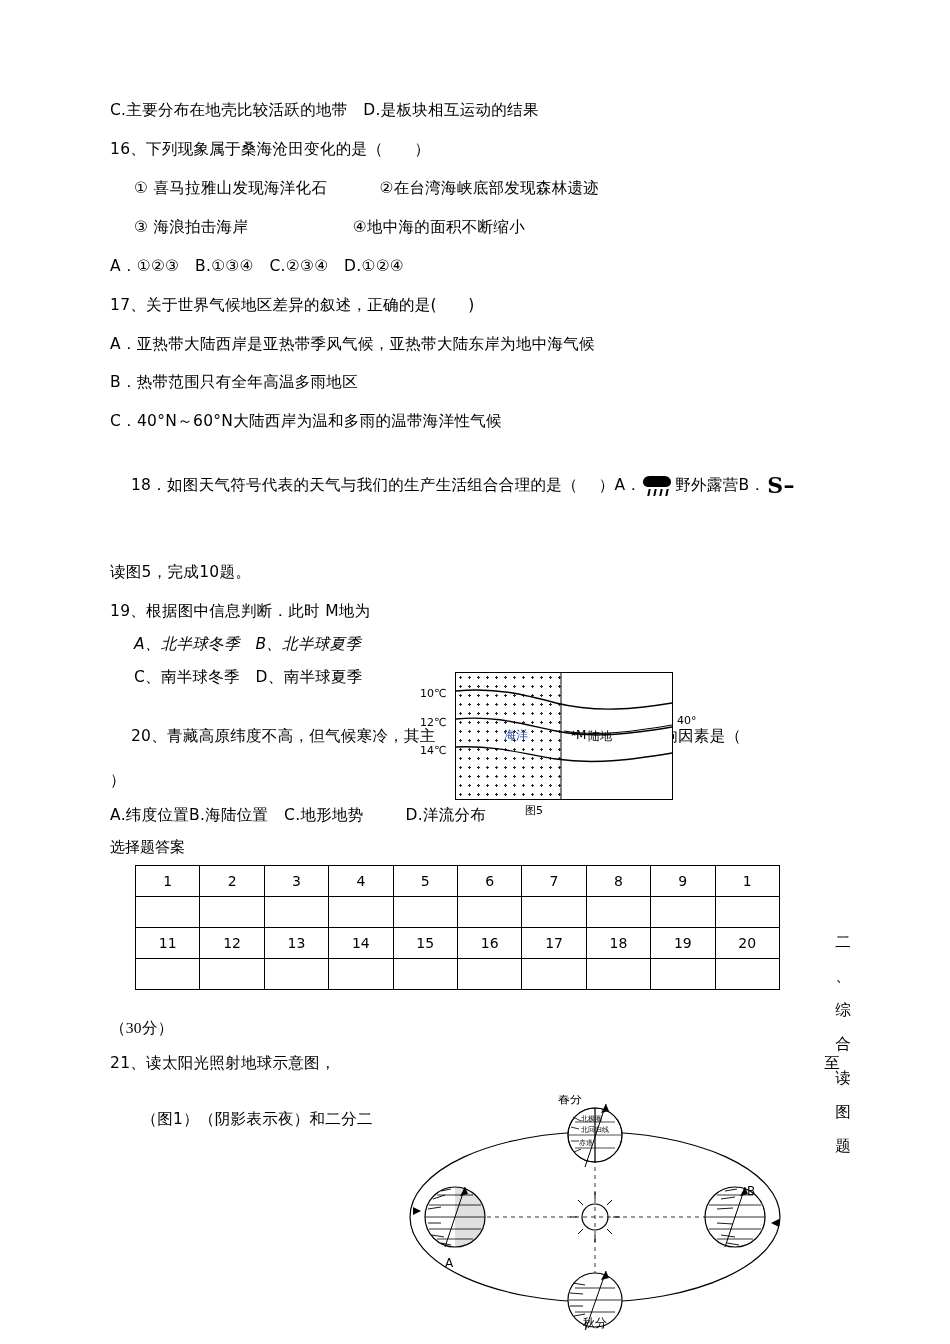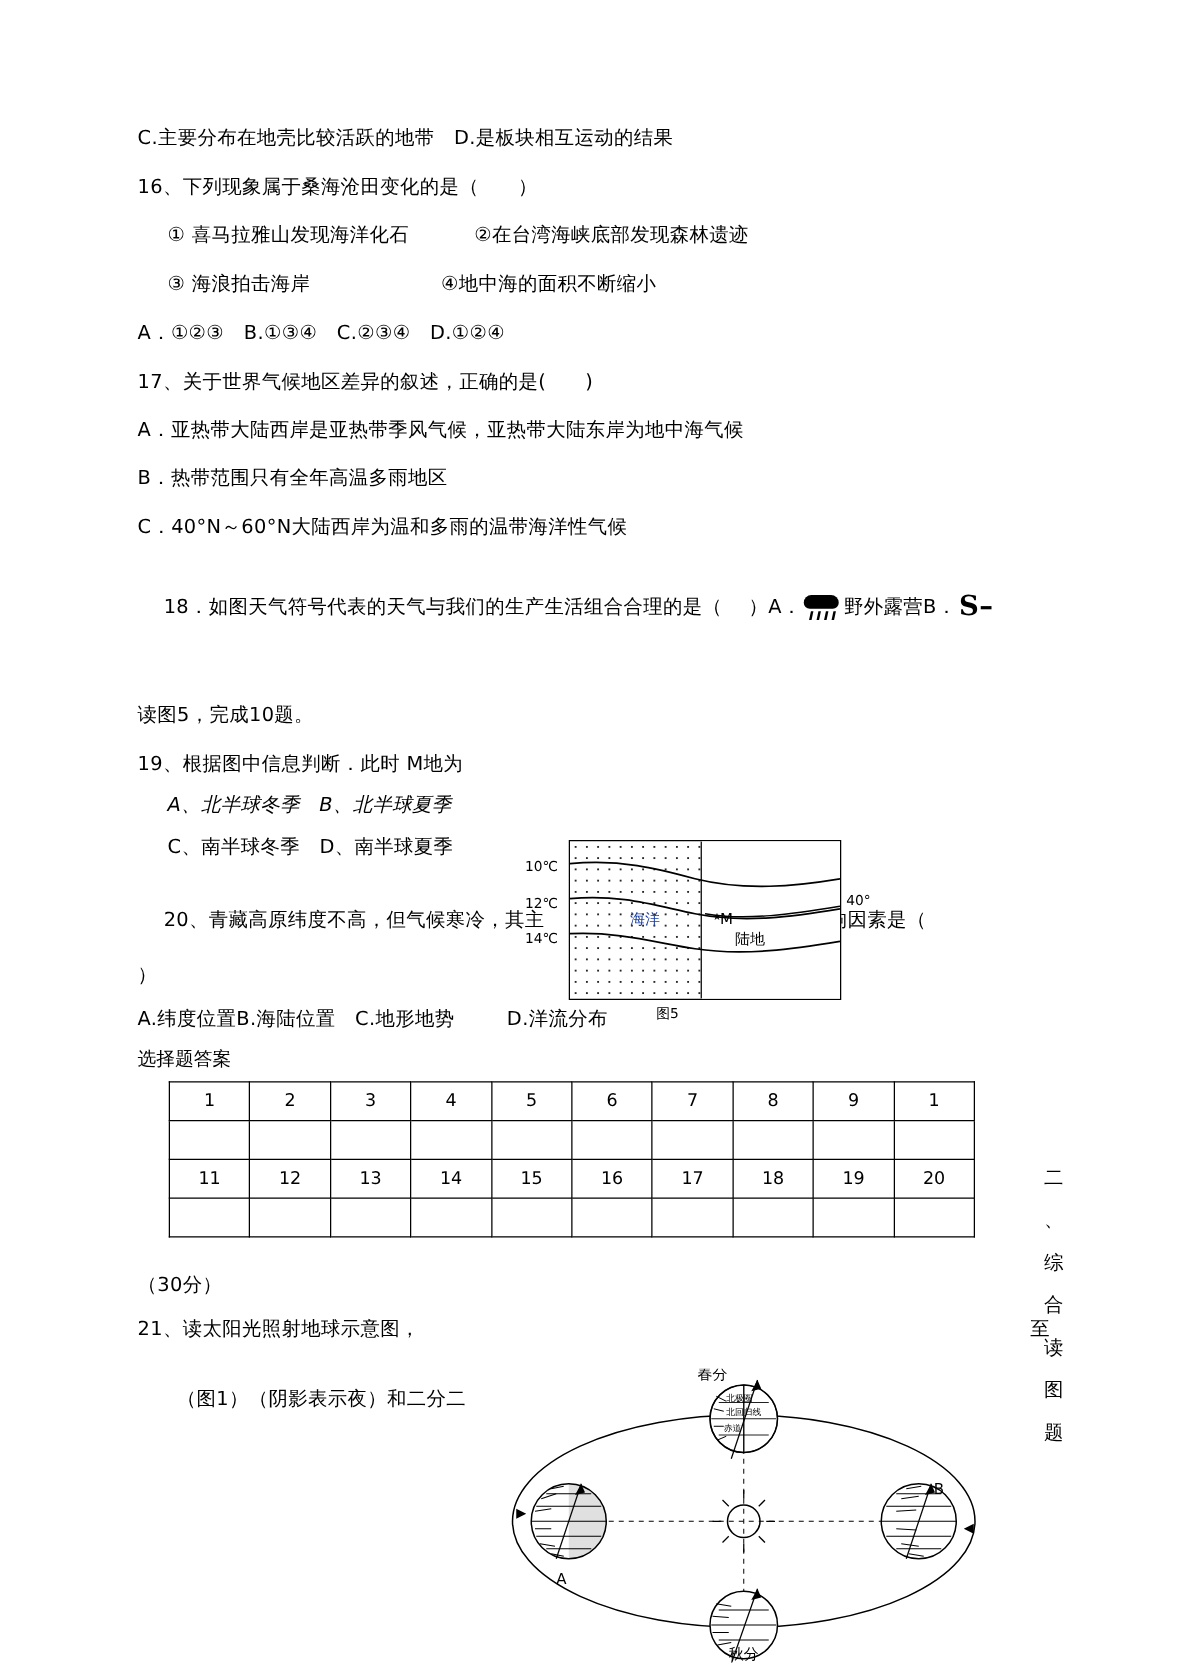--- a/index.html
+++ b/index.html
@@ -192,21 +192,21 @@
       <td></td>
       <td></td>
       <td></td>
       <td></td>
       <td></td>
       <td></td>
     </tr>
   </tbody>
     </table>
 
-  <div class="line" style="margin-top:28px;margin-bottom:14px;">（30分）</div>
+  <div class="line" style="margin-top:28px;margin-bottom:14px;font-family:Liberation Serif, serif;">（30分）</div>
 
   <div class="q21wrap">
     <div class="line" style="margin-bottom:14px;">21、读太阳光照射地球示意图，</div>
     <div class="line">
       <span>（图1）（阴影表示夜）和二分二</span>
       <span class="zhi">至</span>
     </div>
   </div>
 
   <div class="sidecol">
@@ -227,21 +227,21 @@
       <svg width="216" height="126" viewBox="0 0 216 126" style="position:absolute;left:0;top:0;">
         <path d="M0 18 C40 14,70 22,100 30 C140 40,180 36,216 30" fill="none" stroke="#000" stroke-width="1.4"></path>
         <path d="M0 46 C40 42,70 52,100 58 C140 66,180 60,216 54" fill="none" stroke="#000" stroke-width="1.4"></path>
         <path d="M0 74 C40 72,72 82,100 86 C140 92,180 86,216 80" fill="none" stroke="#000" stroke-width="1.4"></path>
         <line x1="105" y1="0" x2="105" y2="126" stroke="#000" stroke-width="1"></line>
         <path d="M108 58 C140 64,180 58,216 52" fill="none" stroke="#000" stroke-width="1.2"></path>
       </svg>
 
       <span class="lbl" style="left:120px;top:55px;">M</span>
       <span class="star" style="left:114px;top:56px;">★</span>
-      <span class="lbl" style="left:132px;top:70px;">陆地</span>
+      <span class="lbl" style="left:132px;top:55px;">陆地</span>
       <span class="lbl" style="left:48px;top:54px;color:#1b3fa0;">海洋</span>
     </div>
 
     <span class="lbl-out" style="left:-35px;top:15px;">10℃</span>
     <span class="lbl-out" style="left:-35px;top:44px;">12℃</span>
     <span class="lbl-out" style="left:-35px;top:72px;">14℃</span>
     <span class="lbl-out" style="left:222px;top:42px;">40°</span>
     <span class="cap">图5</span>
   </div>
 

